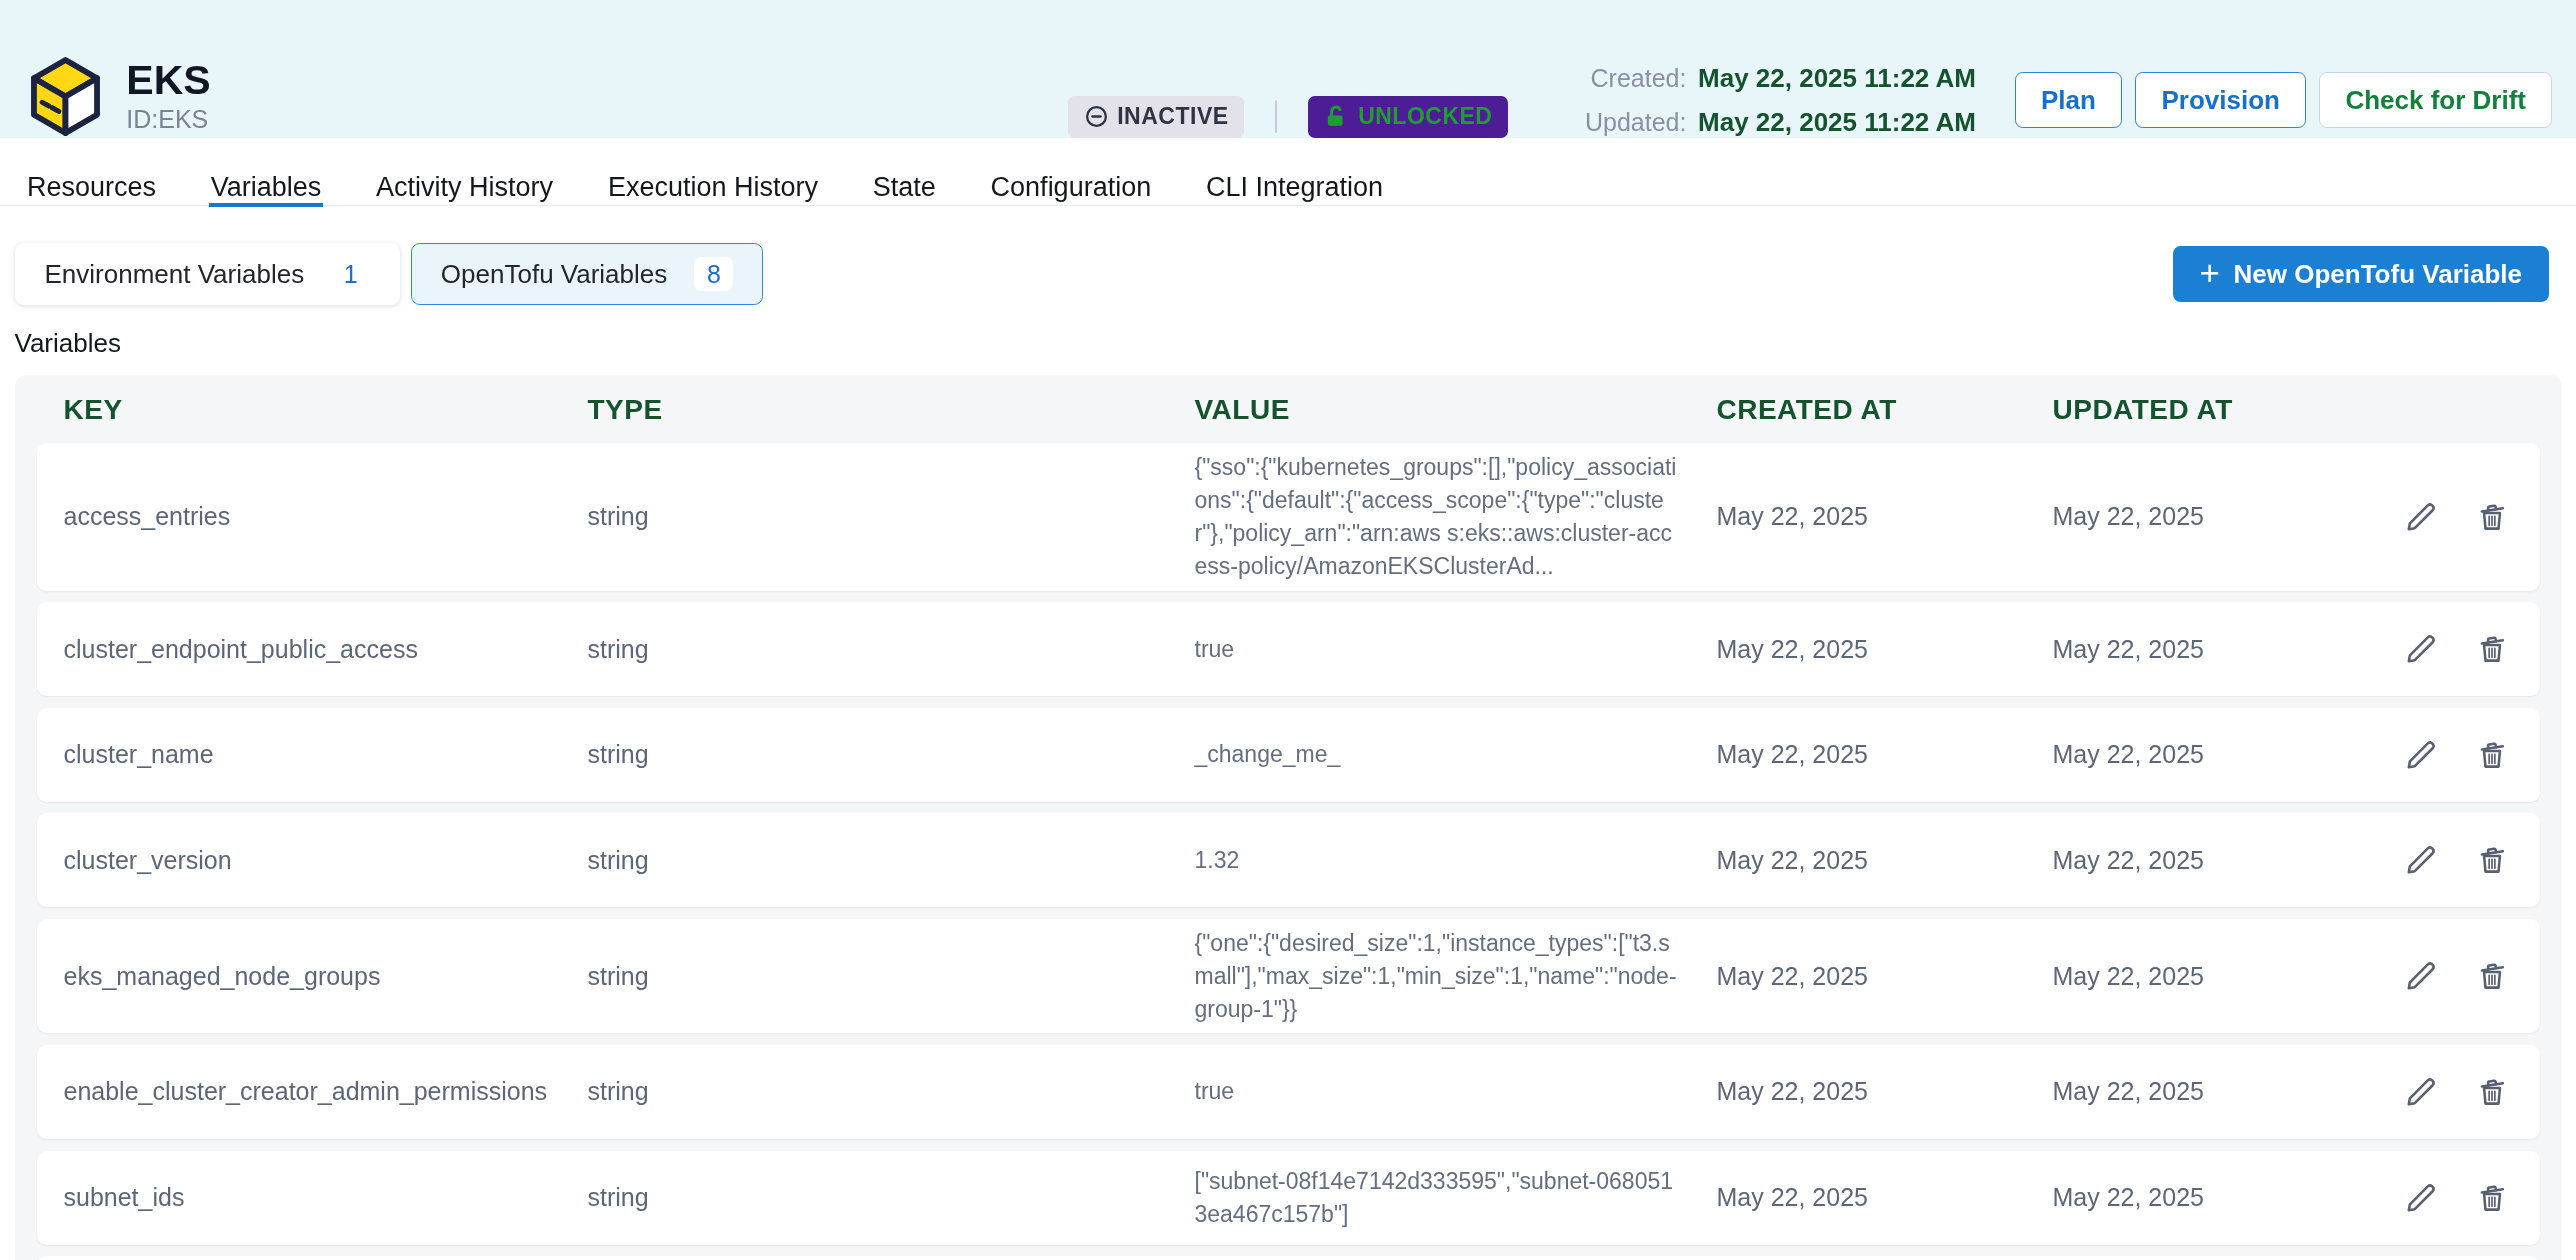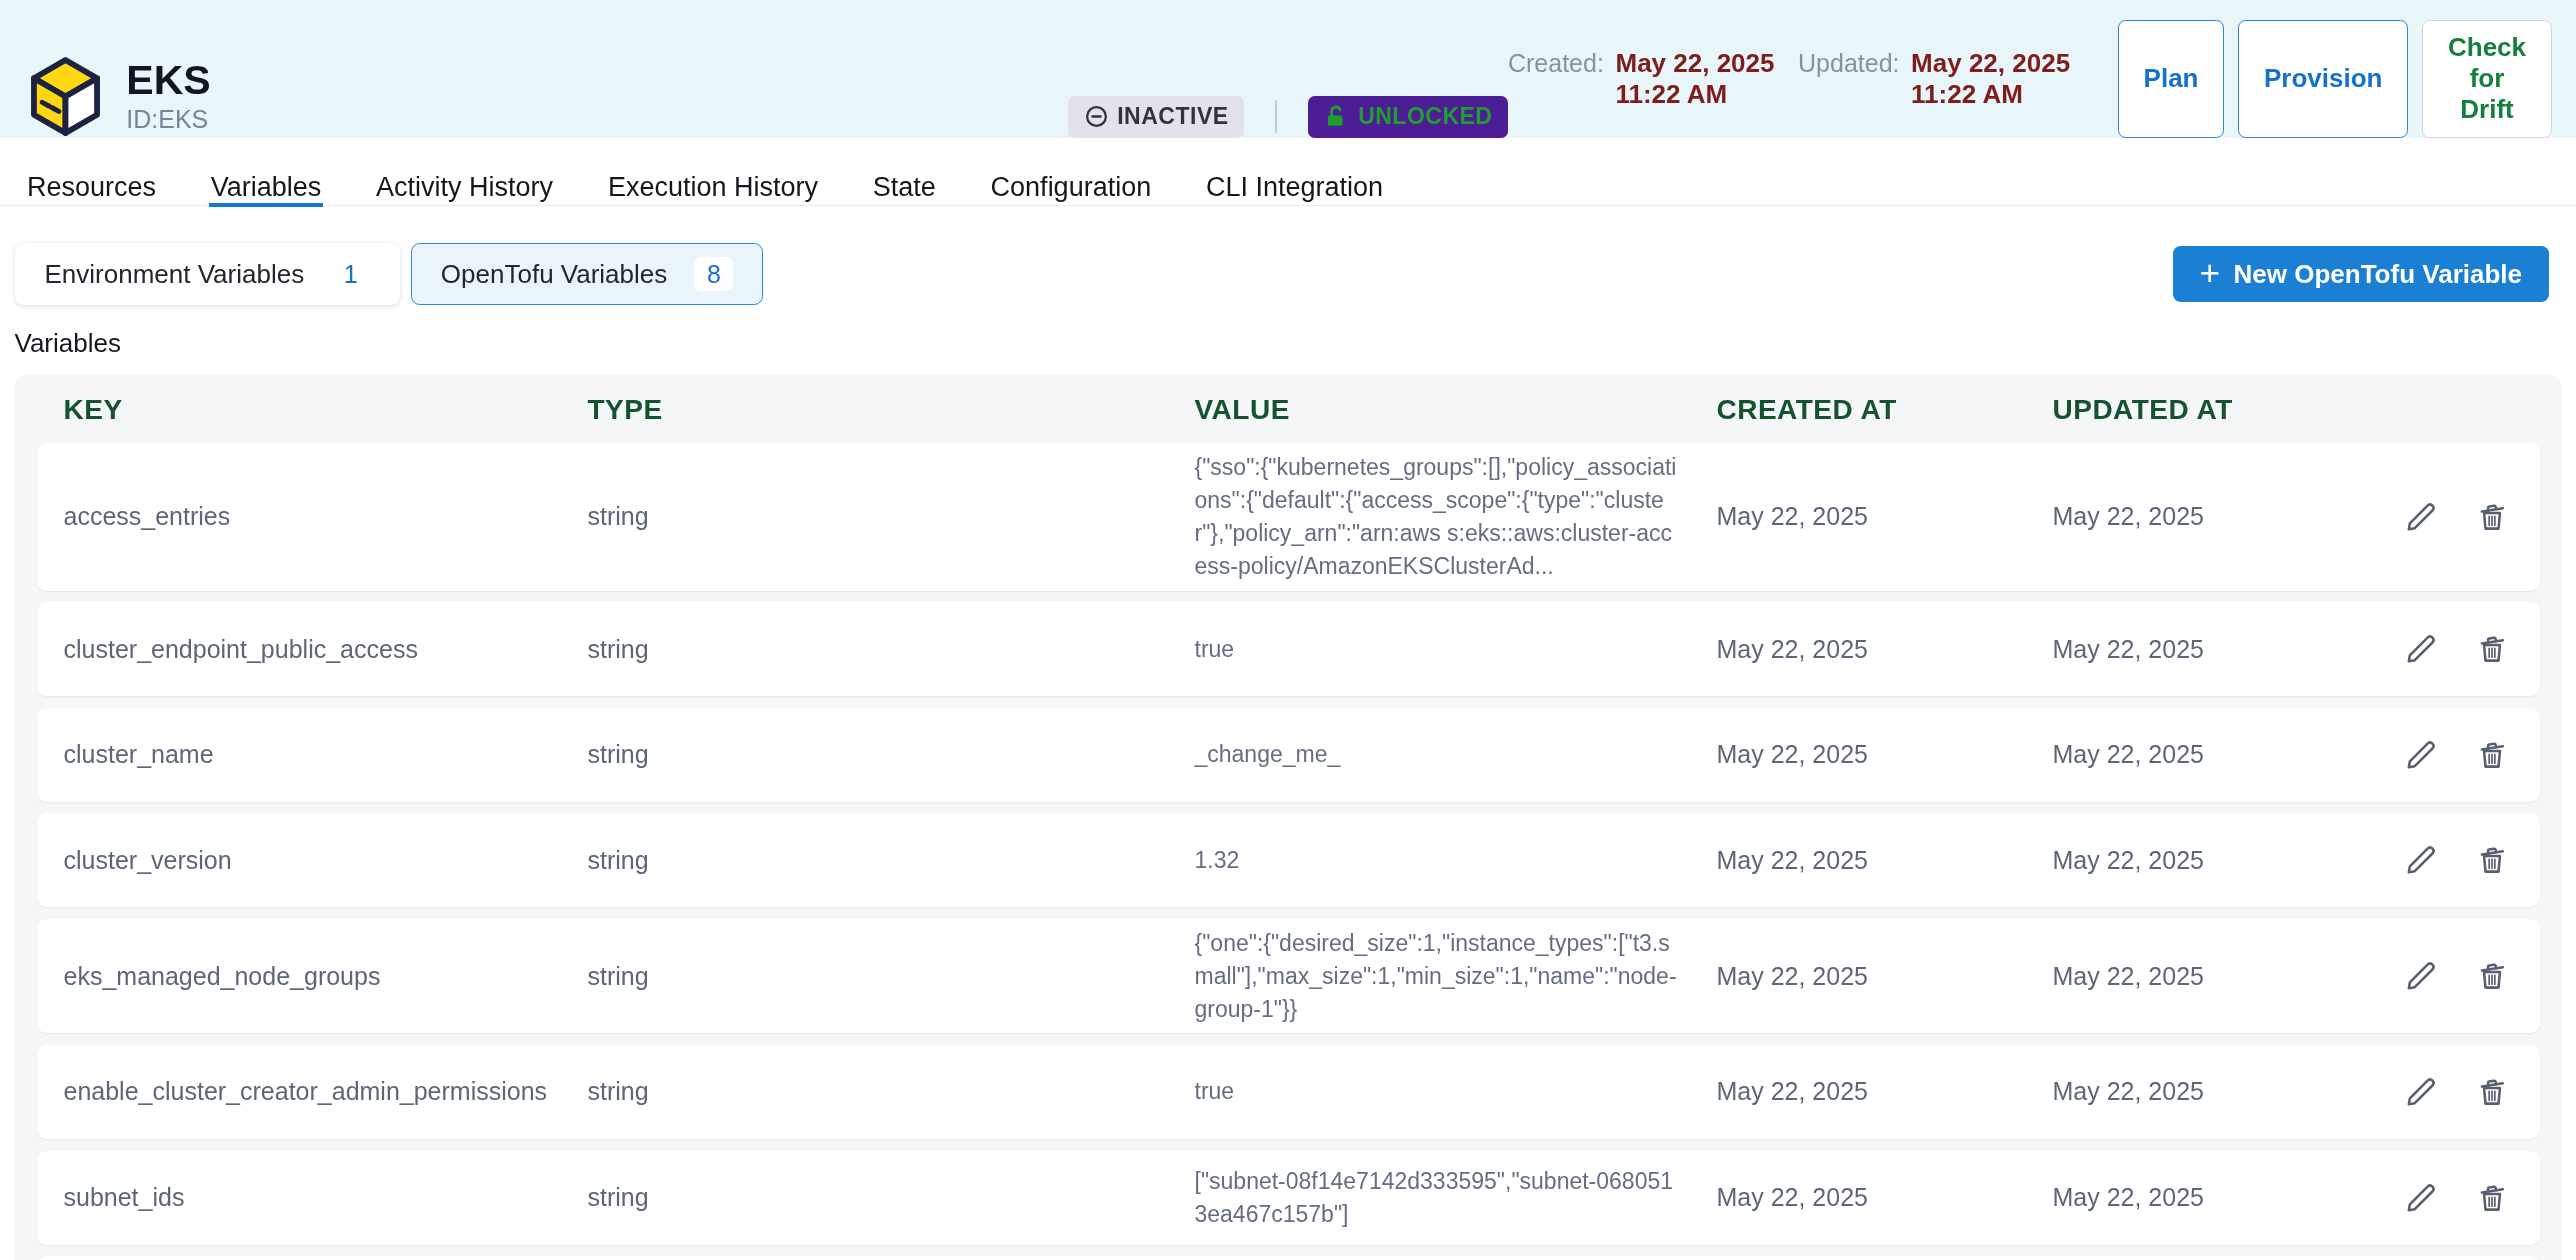--- a/index.html
+++ b/index.html
@@ -16,24 +16,24 @@
 
   .hdr-center { display:flex; align-items:center; gap:31px; }
   .badge { display:flex; align-items:center; gap:8.7px; font-size:23px; font-weight:700;
            letter-spacing:0.5px; padding:7.7px 15.5px; border-radius:6.8px; }
   .badge svg { display:block; }
   .badge.inactive { background:#e3e1ea; color:#2f3342; }
   .badge.unlocked { background:#4c1d95; color:#1f9d33; }
   .badge-divider { width:1.9px; height:33px; background:#c6cad4; border-radius:1px; }
 
   .hdr-right { flex:1; display:flex; justify-content:flex-end; align-items:center; gap:39px; }
-  .dates { display:flex; flex-direction:row; gap:13.5px; }
+  .dates { display:flex; flex-direction:column; gap:13.5px; }
   .date-row { display:flex; align-items:baseline; gap:11.6px; justify-content:flex-end; }
   .date-label { font-size:25px; color:#8a90a0; }
-  .date-value { font-size:26px; color:#7f1d1d; font-weight:600; }
+  .date-value { font-size:26px; color:#14532d; font-weight:600; }
   .hdr-buttons { display:flex; gap:13.5px; }
   .btn-outline { background:#ffffff; border:1.9px solid #2c82d8; color:#1670cd; font-weight:700;
                  font-size:26px; border-radius:7.7px; padding:11.6px 25px; cursor:pointer;
                  font-family:inherit; }
   .btn-outline.disabled { color:#15803d; border-color:#c3d7ec; cursor:default; }
 
   
   .tab-bar { height:68px; background:#ffffff; border-bottom:1.9px solid #e8eaee;
              display:flex; align-items:flex-end; gap:51px; padding-left:25px; }
   .tab { display:flex; align-items:center; font-size:27px; color:#15171d; cursor:pointer;

